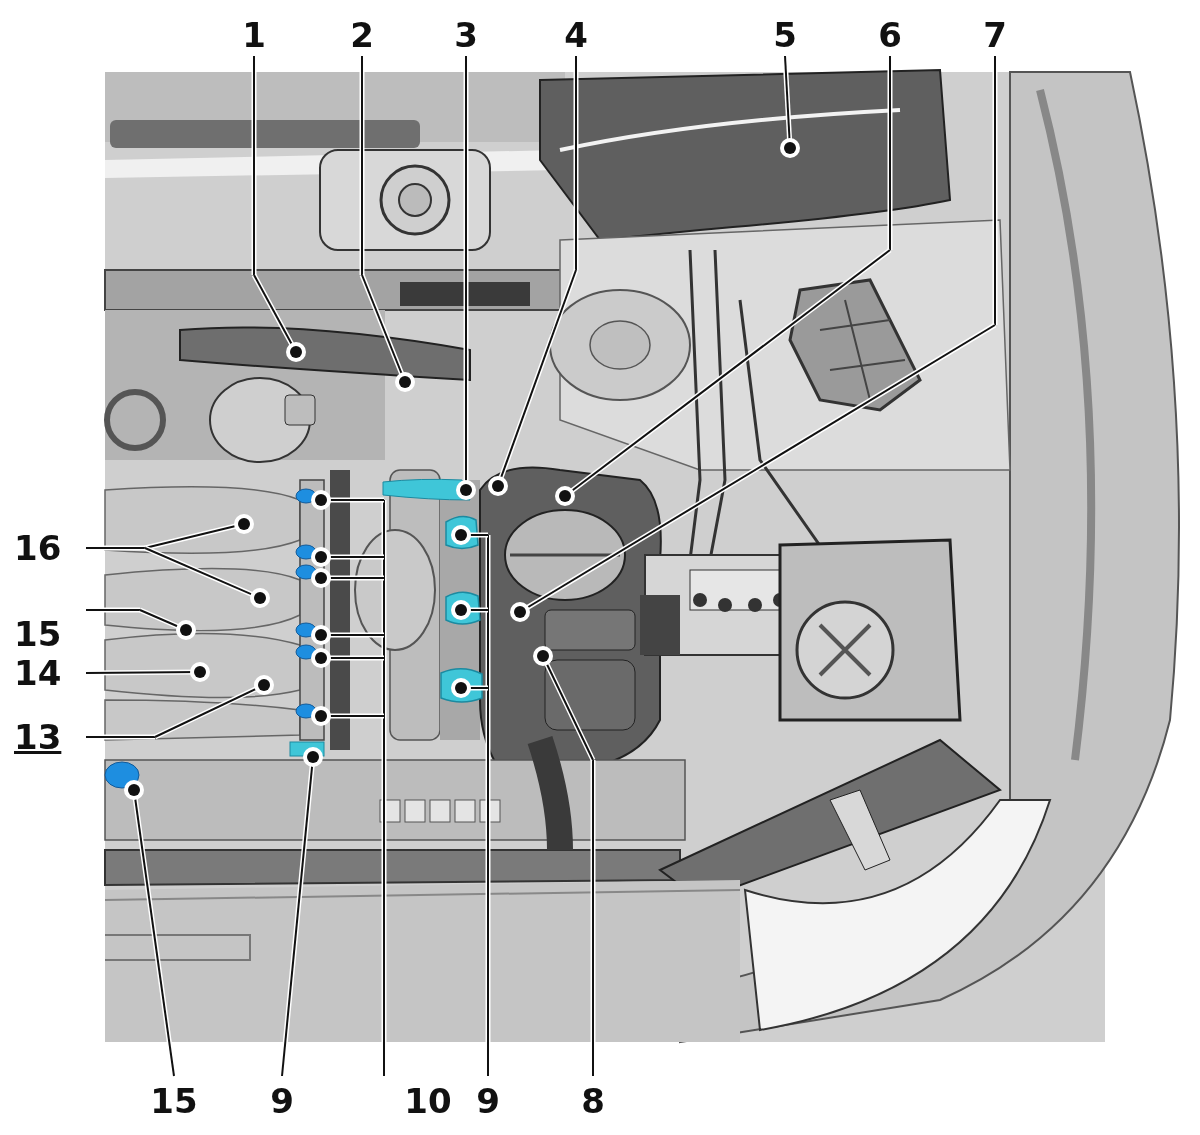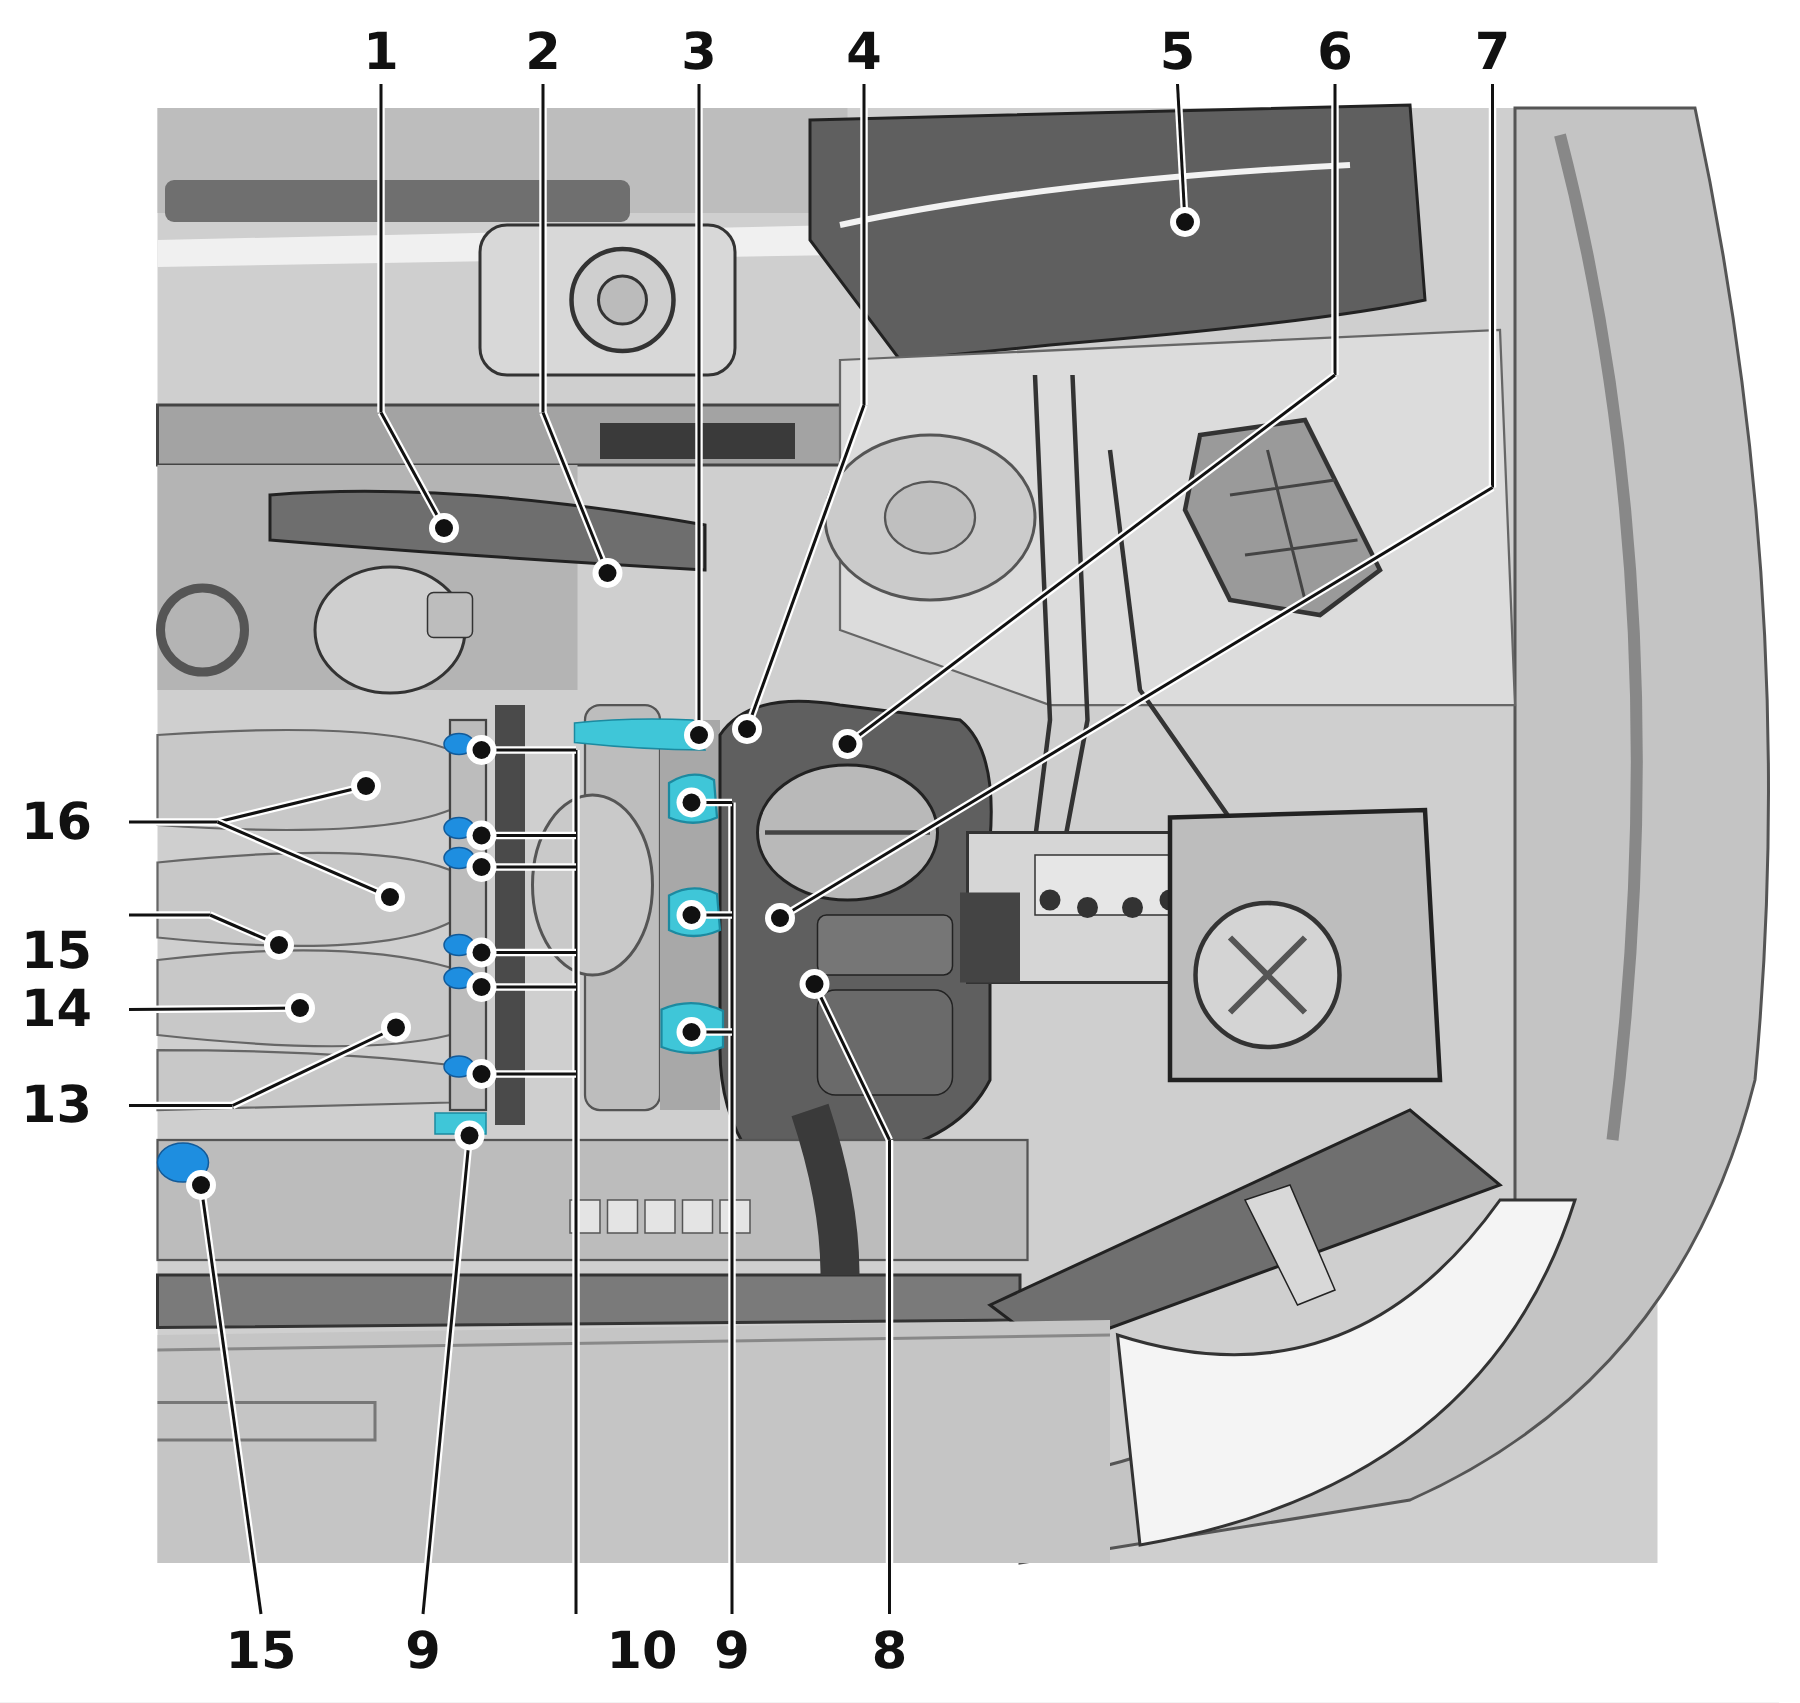--- a/index.html
+++ b/index.html
@@ -256,15 +256,15 @@
       <span class="num " style="left: 890px; top: 18px;">6</span>
       <span class="num " style="left: 995px; top: 18px;">7</span>
       <span class="num " style="left: 174px; top: 1084px;">15</span>
       <span class="num " style="left: 282px; top: 1084px;">9</span>
       <span class="num " style="left: 384px; top: 1084px; margin-left: 44px;">10</span>
       <span class="num " style="left: 488px; top: 1084px;">9</span>
       <span class="num " style="left: 593px; top: 1084px;">8</span>
       <span class="num left" style="left: 14px; top: 531px;">16</span>
       <span class="num left" style="left: 14px; top: 617px;">15</span>
       <span class="num left" style="left: 14px; top: 656px; text-align: center;">14</span>
-      <span class="num left" style="left: 14px; top: 720px;">13</span>
+      <span class="num left" style="left: 14px; top: 720px; text-decoration: underline;">13</span>
     </div>
 </div>
 
 </body></html>

